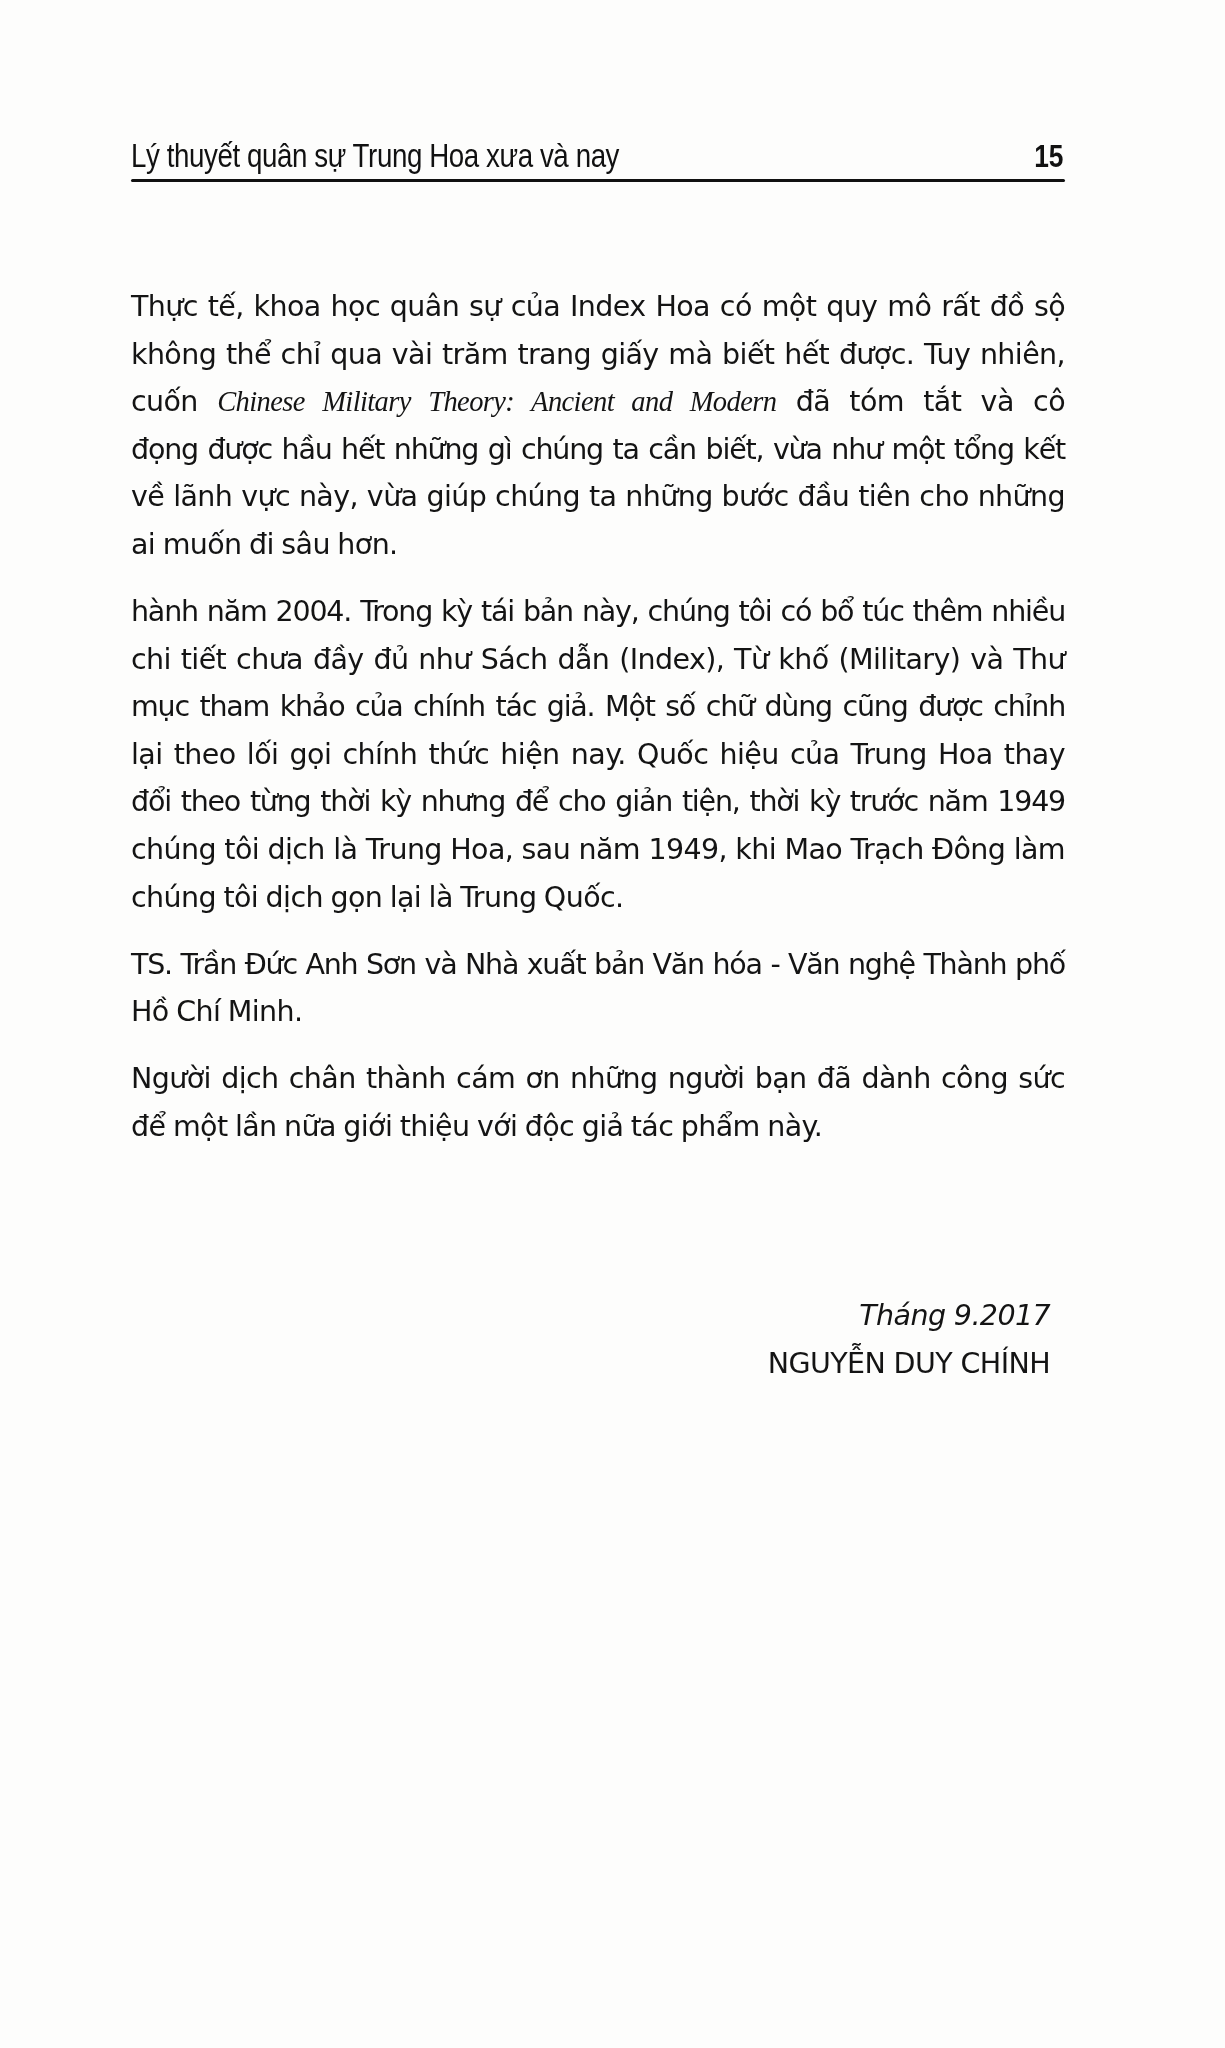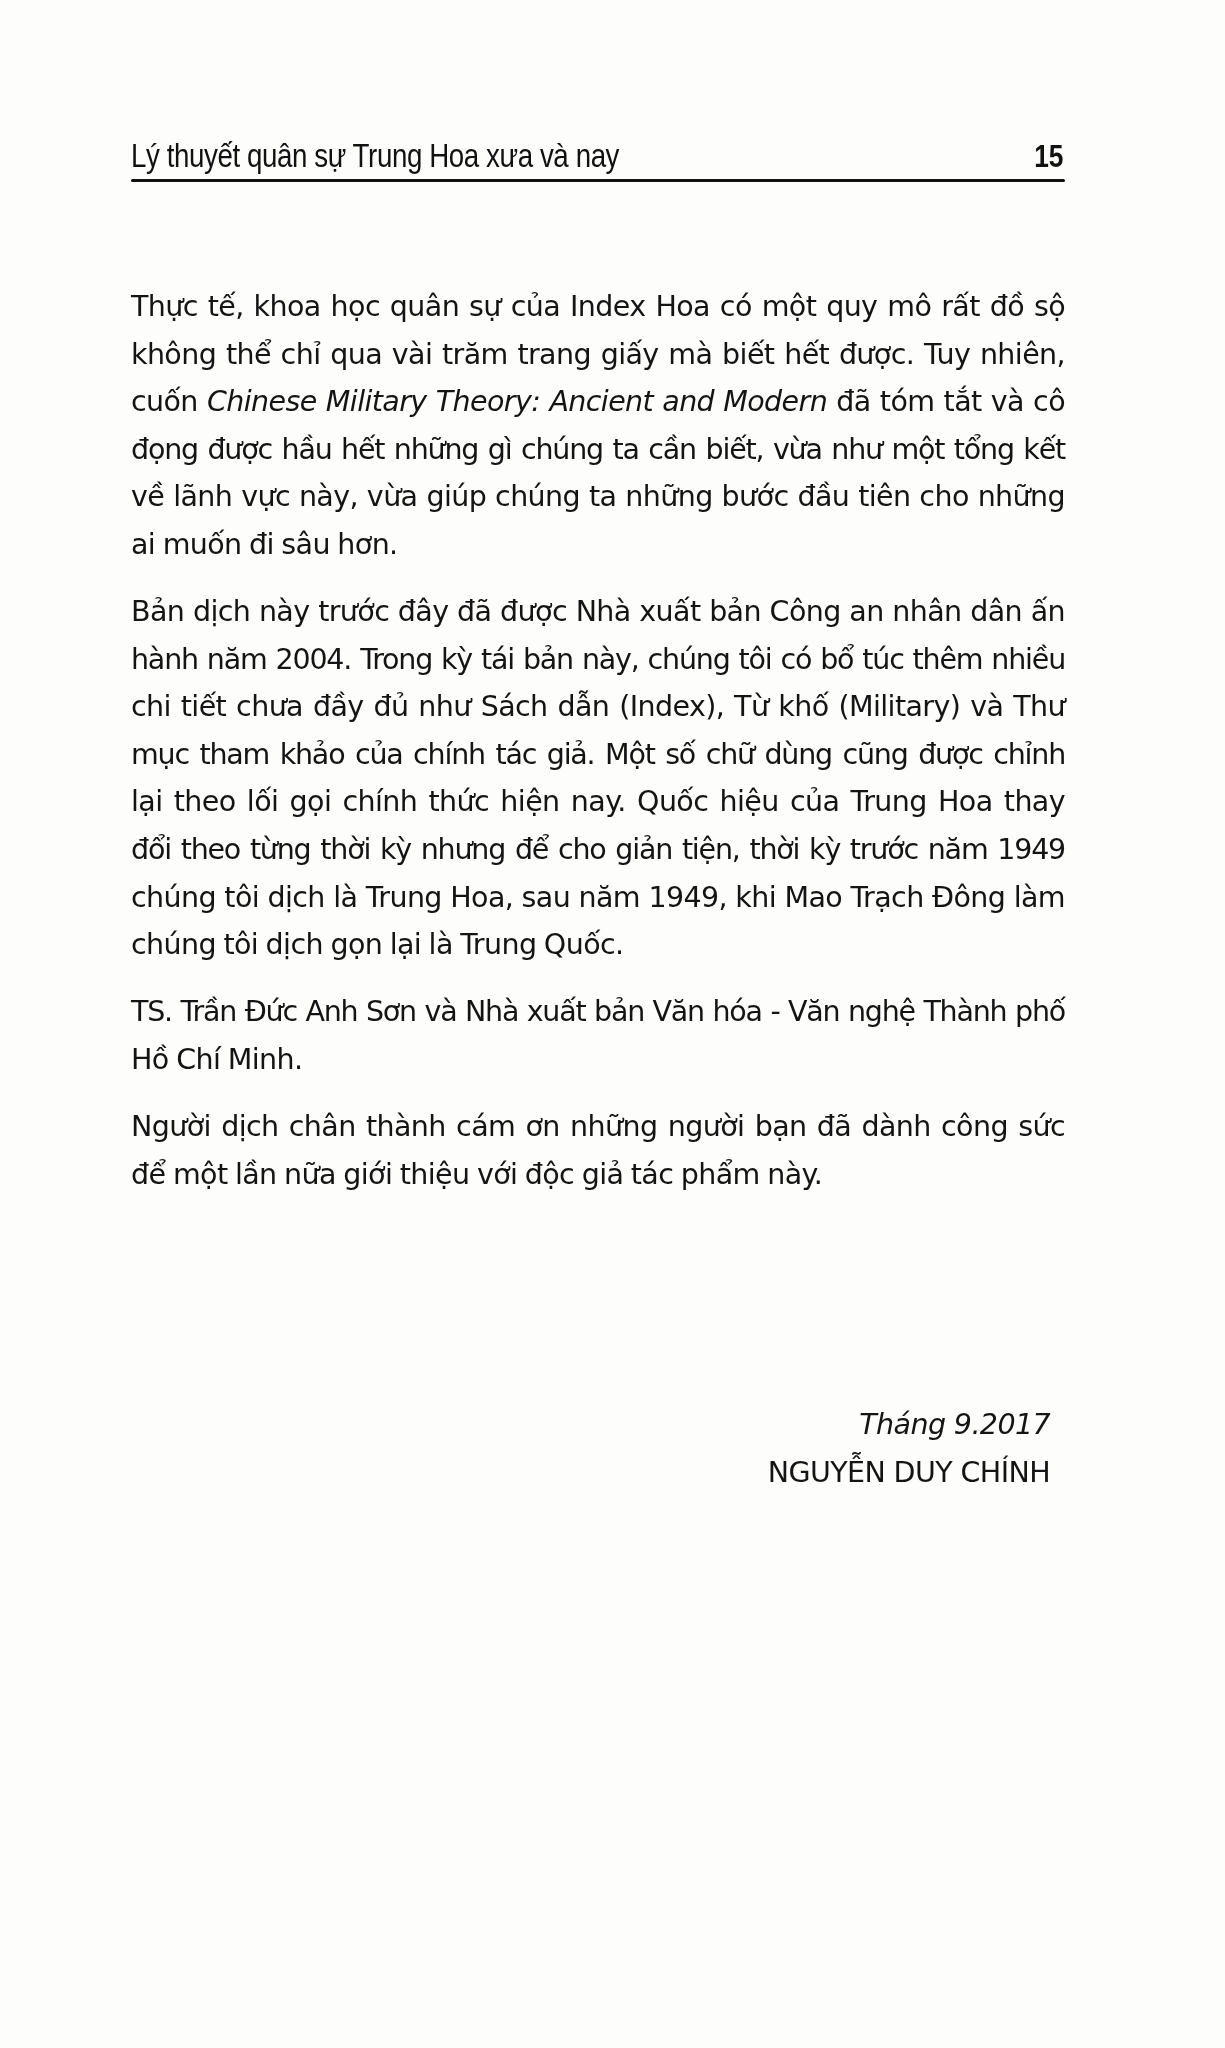--- a/index.html
+++ b/index.html
@@ -84,25 +84,26 @@
   .line.last {
     text-align: right;
     text-align-last: left;
   }
   .line.tight {
     letter-spacing: -1.2px;
     word-spacing: -3px;
   }
   .ital {
     font-style: italic;
+    font-family: Liberation Serif, serif;
   }
   .signature {
     position: absolute;
     right: 175px;
-    top: 1401px;
+    top: 1292px;
     text-align: right;
   }
   .sig-date {
     font-style: italic;
     font-size: 28.5px;
     line-height: 48px;
     letter-spacing: -0.6px;
   }
   .sig-name {
     font-size: 28.5px;
@@ -126,21 +127,20 @@
     <p class="para">
       <span class="line">Thực tế, khoa học quân sự của Index Hoa có một quy mô rất đồ sộ</span>
       <span class="line">không thể chỉ qua vài trăm trang giấy mà biết hết được. Tuy nhiên,</span>
       <span class="line"><span>cuốn </span><span class="ital">Chinese Military Theory: Ancient and Modern</span><span> đã tóm tắt và cô</span></span>
       <span class="line tight">đọng được hầu hết những gì chúng ta cần biết, vừa như một tổng kết</span>
       <span class="line">về lãnh vực này, vừa giúp chúng ta những bước đầu tiên cho những</span>
       <span class="line last">ai muốn đi sâu hơn.</span>
     </p>
 
     <p class="para">
-      <span class="line">Bản dịch này trước đây đã được Nhà xuất bản Công an nhân dân ấn</span>
       <span class="line tight">hành năm 2004. Trong kỳ tái bản này, chúng tôi có bổ túc thêm nhiều</span>
       <span class="line">chi tiết chưa đầy đủ như Sách dẫn (Index), Từ khố (Military) và Thư</span>
       <span class="line tight">mục tham khảo của chính tác giả. Một số chữ dùng cũng được chỉnh</span>
       <span class="line">lại theo lối gọi chính thức hiện nay. Quốc hiệu của Trung Hoa thay</span>
       <span class="line tight">đổi theo từng thời kỳ nhưng để cho giản tiện, thời kỳ trước năm 1949</span>
       <span class="line">chúng tôi dịch là Trung Hoa, sau năm 1949, khi Mao Trạch Đông làm</span>
       <span class="line last">chúng tôi dịch gọn lại là Trung Quốc.</span>
     </p>
 
     <p class="para">

